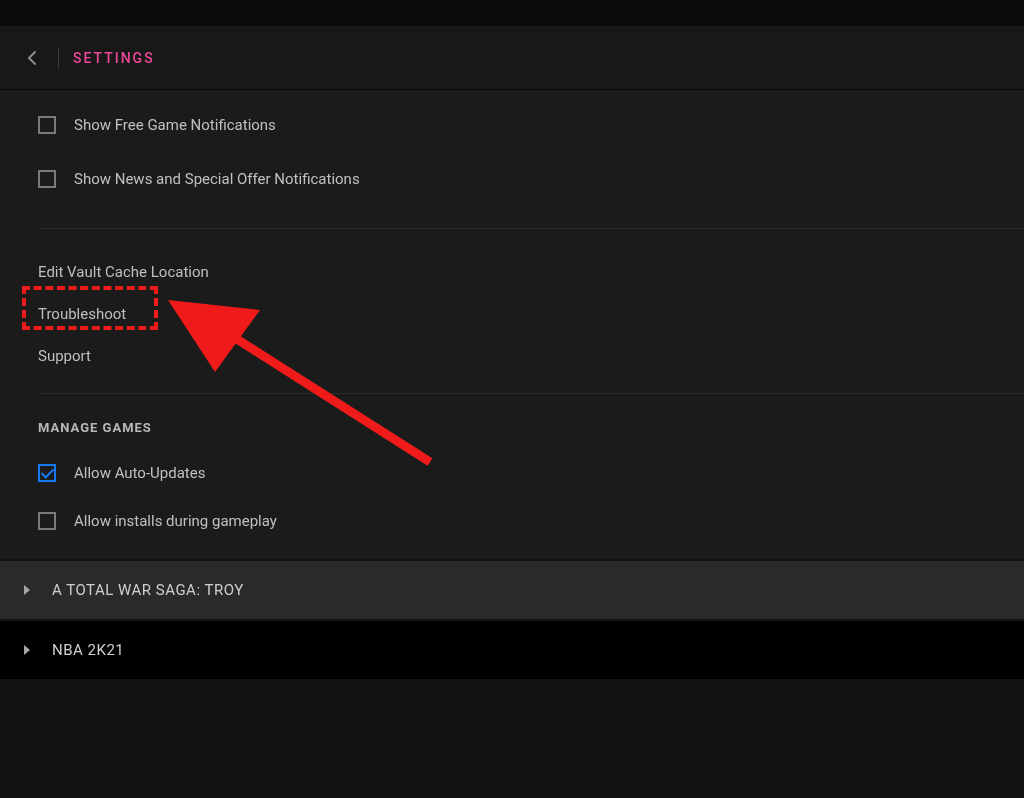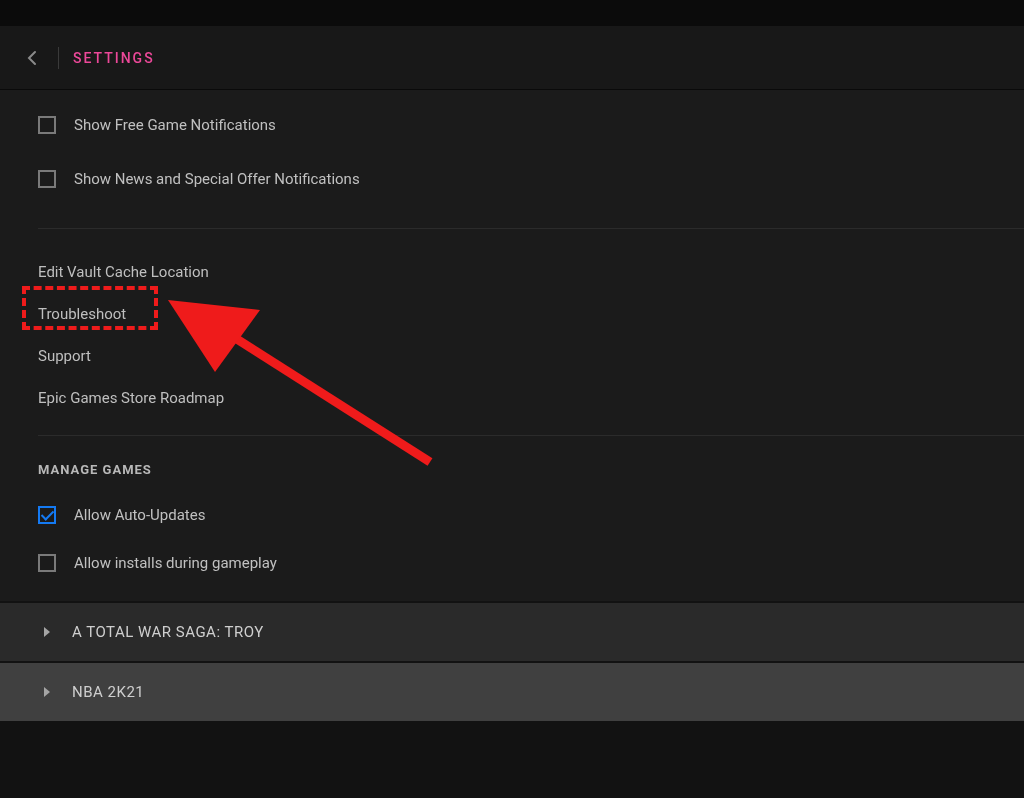--- a/index.html
+++ b/index.html
@@ -92,27 +92,27 @@
     letter-spacing: 1px;
     color: #b8b8b8;
     font-weight: 700;
     margin: 26px 0 14px 0;
   }
   .game-row {
     height: 60px;
     background: #2a2a2a;
     display: flex;
     align-items: center;
-    padding-left: 44px;
+    padding-left: 24px;
     border-top: 2px solid #121212;
     cursor: pointer;
     margin-left: -38px;
   }
   .game-row.darker {
-    background: #404040;
+    background: #000000;
     text-align: center;
   }
   .tri {
     width: 0; height: 0;
     border-top: 5px solid transparent;
     border-bottom: 5px solid transparent;
     border-left: 6px solid #a5a5a5;
     margin-right: 22px;
     flex-shrink: 0;
   }
@@ -171,23 +171,20 @@
 
   <div class="link-item">
     <span>Edit Vault Cache Location</span>
   </div>
   <div class="link-item">
     <span>Troubleshoot</span>
   </div>
   <div class="link-item">
     <span>Support</span>
   </div>
-  <div class="link-item">
-    <span>Epic Games Store Roadmap</span>
-  </div>
 
   <div class="hr" style="margin-top:16px"></div>
 
   <div class="section-title">MANAGE GAMES</div>
 
   <div class="row" style="height:48px">
     <div class="chk checked"></div>
     <div class="row-label">Allow Auto-Updates</div>
   </div>
 

